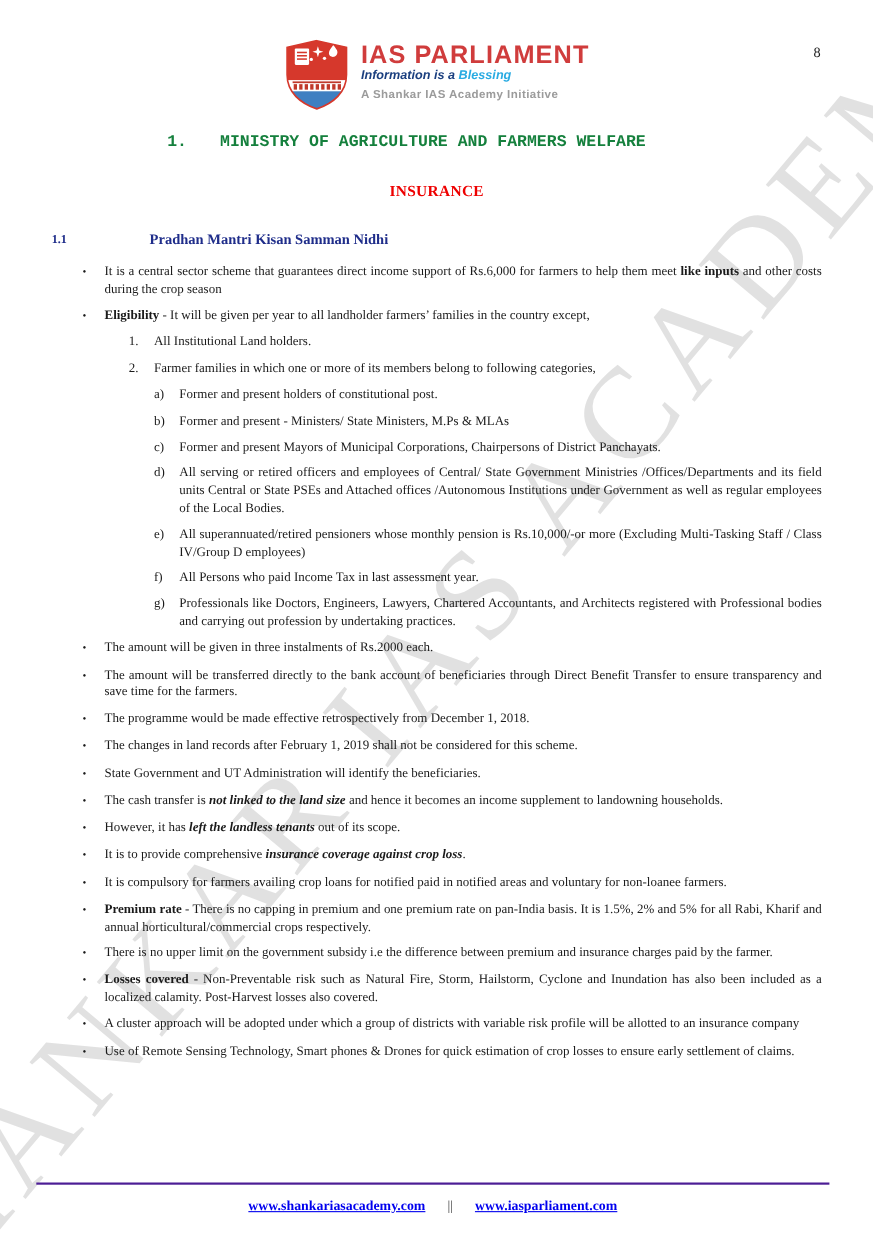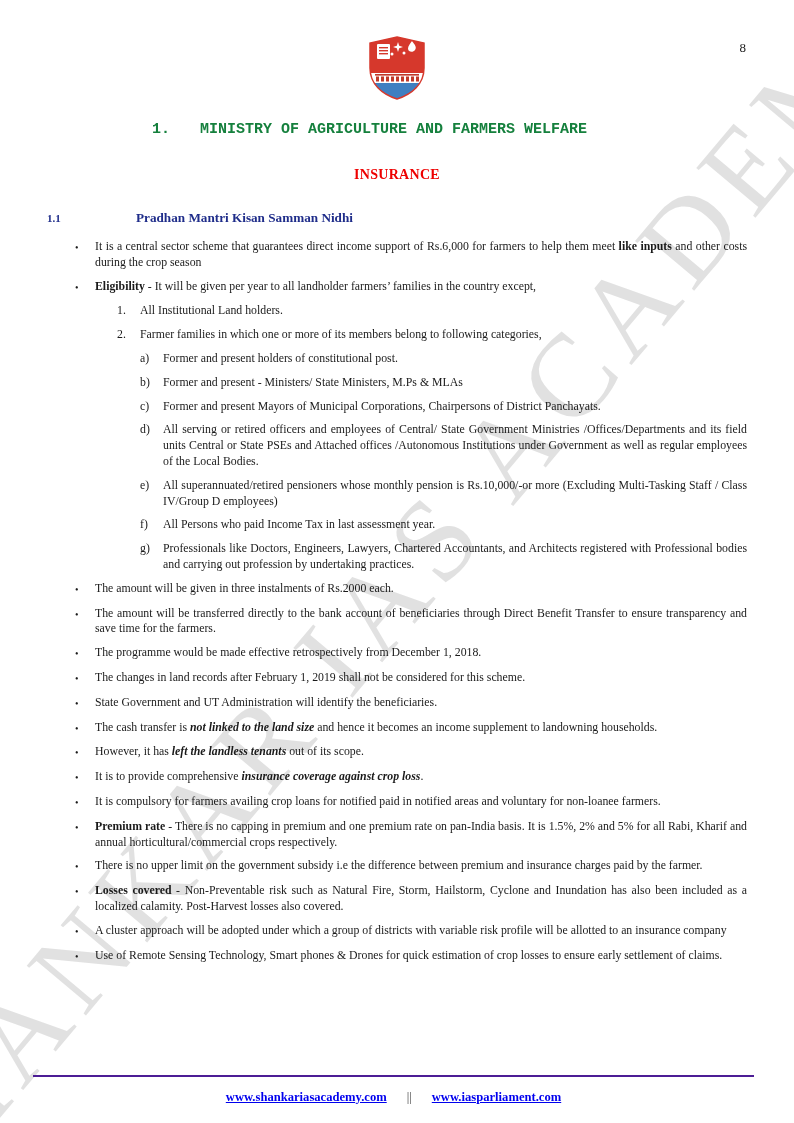--- a/index.html
+++ b/index.html
@@ -104,20 +104,25 @@
             <path d="M45 5 C48 9 50 11 48 14 C46 17 41 16 41 12.5 C41 10 43 8 45 5 Z"></path>
           </g>
           <g fill="#d6382c">
             <rect x="12" y="11" width="9" height="1.4"></rect>
             <rect x="12" y="14" width="9" height="1.4"></rect>
             <rect x="12" y="17" width="9" height="1.4"></rect>
           </g>
         </g>
         <path d="M30 1 L57 7 V32 C57 48 45 58 30 63 C15 58 3 48 3 32 V7 Z" fill="none" stroke="#d6382c" stroke-width="1.5"></path>
       </svg>
+      <div class="logo-text">
+        <div class="logo-title">IAS PARLIAMENT</div>
+        <div class="logo-tagline"><span class="tag1">Information is a </span><span class="tag2">Blessing</span></div>
+        <div class="logo-subtitle">A Shankar IAS Academy Initiative</div>
+      </div>
     </div>
 
     <div class="doc-title"><span class="t-num">1.</span><span>MINISTRY OF AGRICULTURE AND FARMERS WELFARE</span></div>
 
     <div class="doc-subtitle">INSURANCE</div>
 
     <div>
         <div class="sec-head">
           <span class="sec-num">1.1</span>
           <span class="sec-title">Pradhan Mantri Kisan Samman Nidhi</span>

